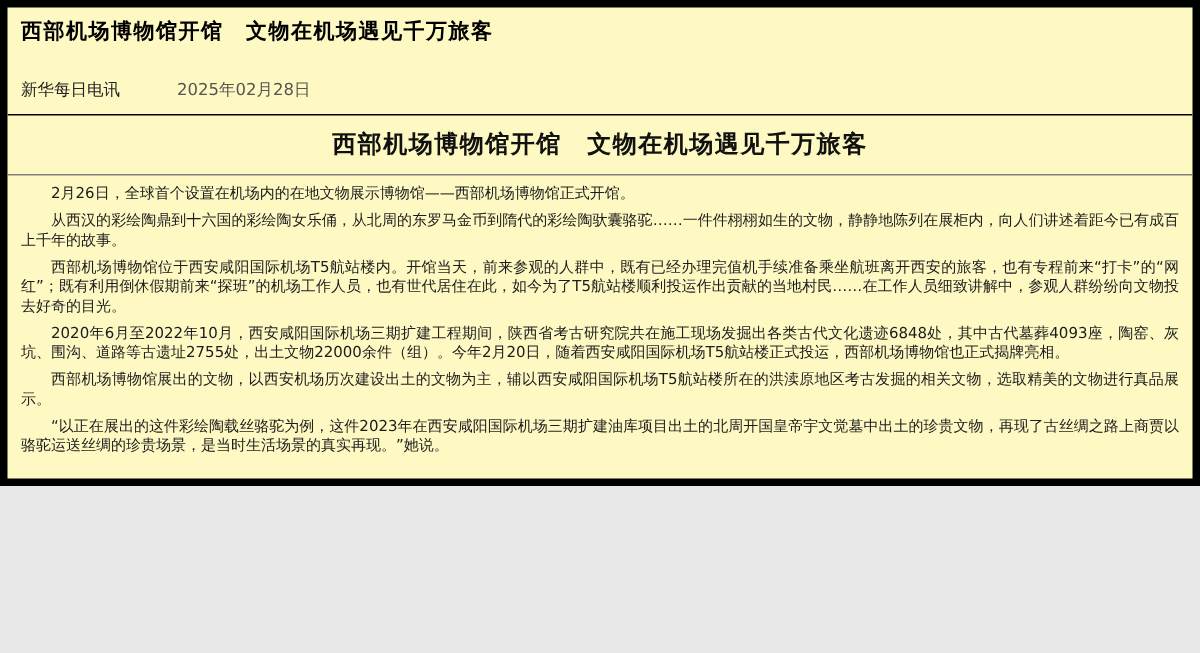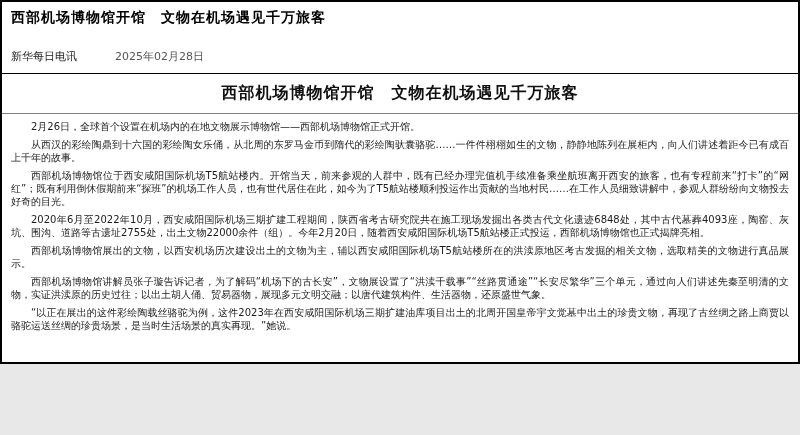--- a/index.html
+++ b/index.html
@@ -1,23 +1,23 @@
 <!DOCTYPE html>
 <html><head>
 <meta charset="utf-8">
 <style>
   html, body { margin: 0; padding: 0; background: #e8e8e8; }
   body { font-family: "DejaVu Sans", "Liberation Sans", sans-serif; }
   .page {
     position: relative;
     width: 800px;
-    height: 364px;
+    height: 324px;
     margin: 0 auto;
-    background: #ffffff;
-    border: 2px solid #000000;
+    background: #fef9c3;
+    border: 5px solid #000000;
     box-sizing: border-box;
     overflow: hidden;
   }
   .top-header { padding: 7px 9px 0 9px; }
   .top-title {
     font-size: 14px;
     font-weight: bold;
     color: #000000;
     letter-spacing: 1px;
   }
@@ -76,18 +76,17 @@
   </div>
 
   <div class="article">
     <div class="article-title">西部机场博物馆开馆　文物在机场遇见千万旅客</div>
     <div class="article-body">
         <p>2月26日，全球首个设置在机场内的在地文物展示博物馆——西部机场博物馆正式开馆。</p>
         <p>从西汉的彩绘陶鼎到十六国的彩绘陶女乐俑，从北周的东罗马金币到隋代的彩绘陶驮囊骆驼……一件件栩栩如生的文物，静静地陈列在展柜内，向人们讲述着距今已有成百上千年的故事。</p>
         <p>西部机场博物馆位于西安咸阳国际机场T5航站楼内。开馆当天，前来参观的人群中，既有已经办理完值机手续准备乘坐航班离开西安的旅客，也有专程前来“打卡”的“网红”；既有利用倒休假期前来“探班”的机场工作人员，也有世代居住在此，如今为了T5航站楼顺利投运作出贡献的当地村民……在工作人员细致讲解中，参观人群纷纷向文物投去好奇的目光。</p>
         <p>2020年6月至2022年10月，西安咸阳国际机场三期扩建工程期间，陕西省考古研究院共在施工现场发掘出各类古代文化遗迹6848处，其中古代墓葬4093座，陶窑、灰坑、围沟、道路等古遗址2755处，出土文物22000余件（组）。今年2月20日，随着西安咸阳国际机场T5航站楼正式投运，西部机场博物馆也正式揭牌亮相。</p>
         <p>西部机场博物馆展出的文物，以西安机场历次建设出土的文物为主，辅以西安咸阳国际机场T5航站楼所在的洪渎原地区考古发掘的相关文物，选取精美的文物进行真品展示。</p>
-        <p>西部机场博物馆讲解员张子璇告诉记者，为了解码“机场下的古长安”，文物展设置了“洪渎千载事”“丝路贯通途”“长安尽繁华”三个单元，通过向人们讲述先秦至明清的文物，实证洪渎原的历史过往；以出土胡人俑、贸易器物，展现多元文明交融；以唐代建筑构件、生活器物，还原盛世气象。</p>
         <p>“以正在展出的这件彩绘陶载丝骆驼为例，这件2023年在西安咸阳国际机场三期扩建油库项目出土的北周开国皇帝宇文觉墓中出土的珍贵文物，再现了古丝绸之路上商贾以骆驼运送丝绸的珍贵场景，是当时生活场景的真实再现。”她说。</p>
       </div>
   </div>
 
 </div>
 
 </body></html>

